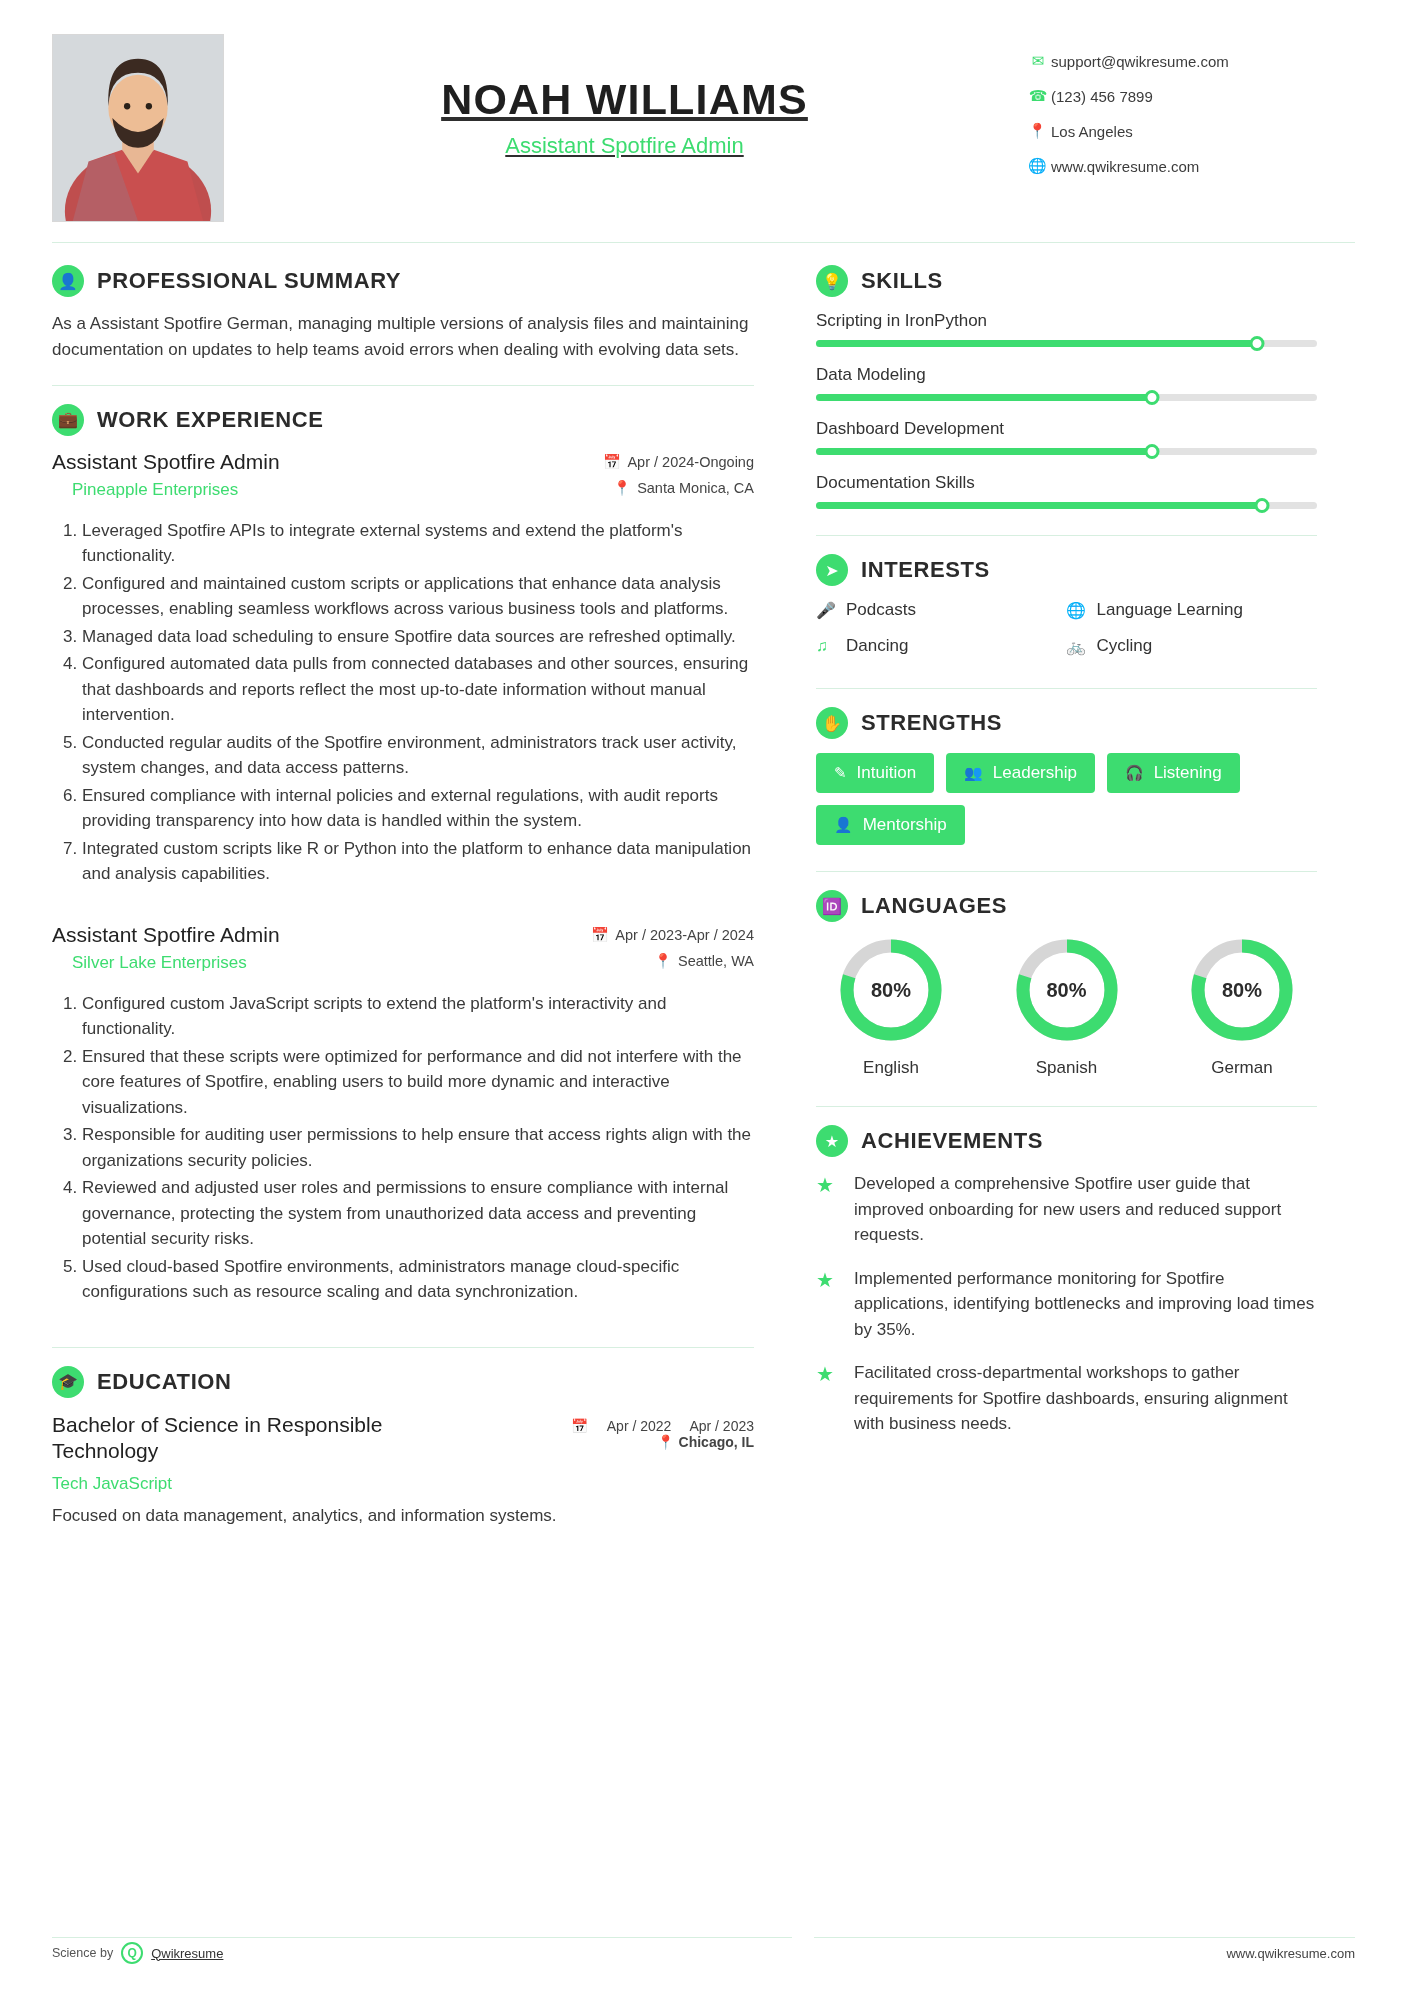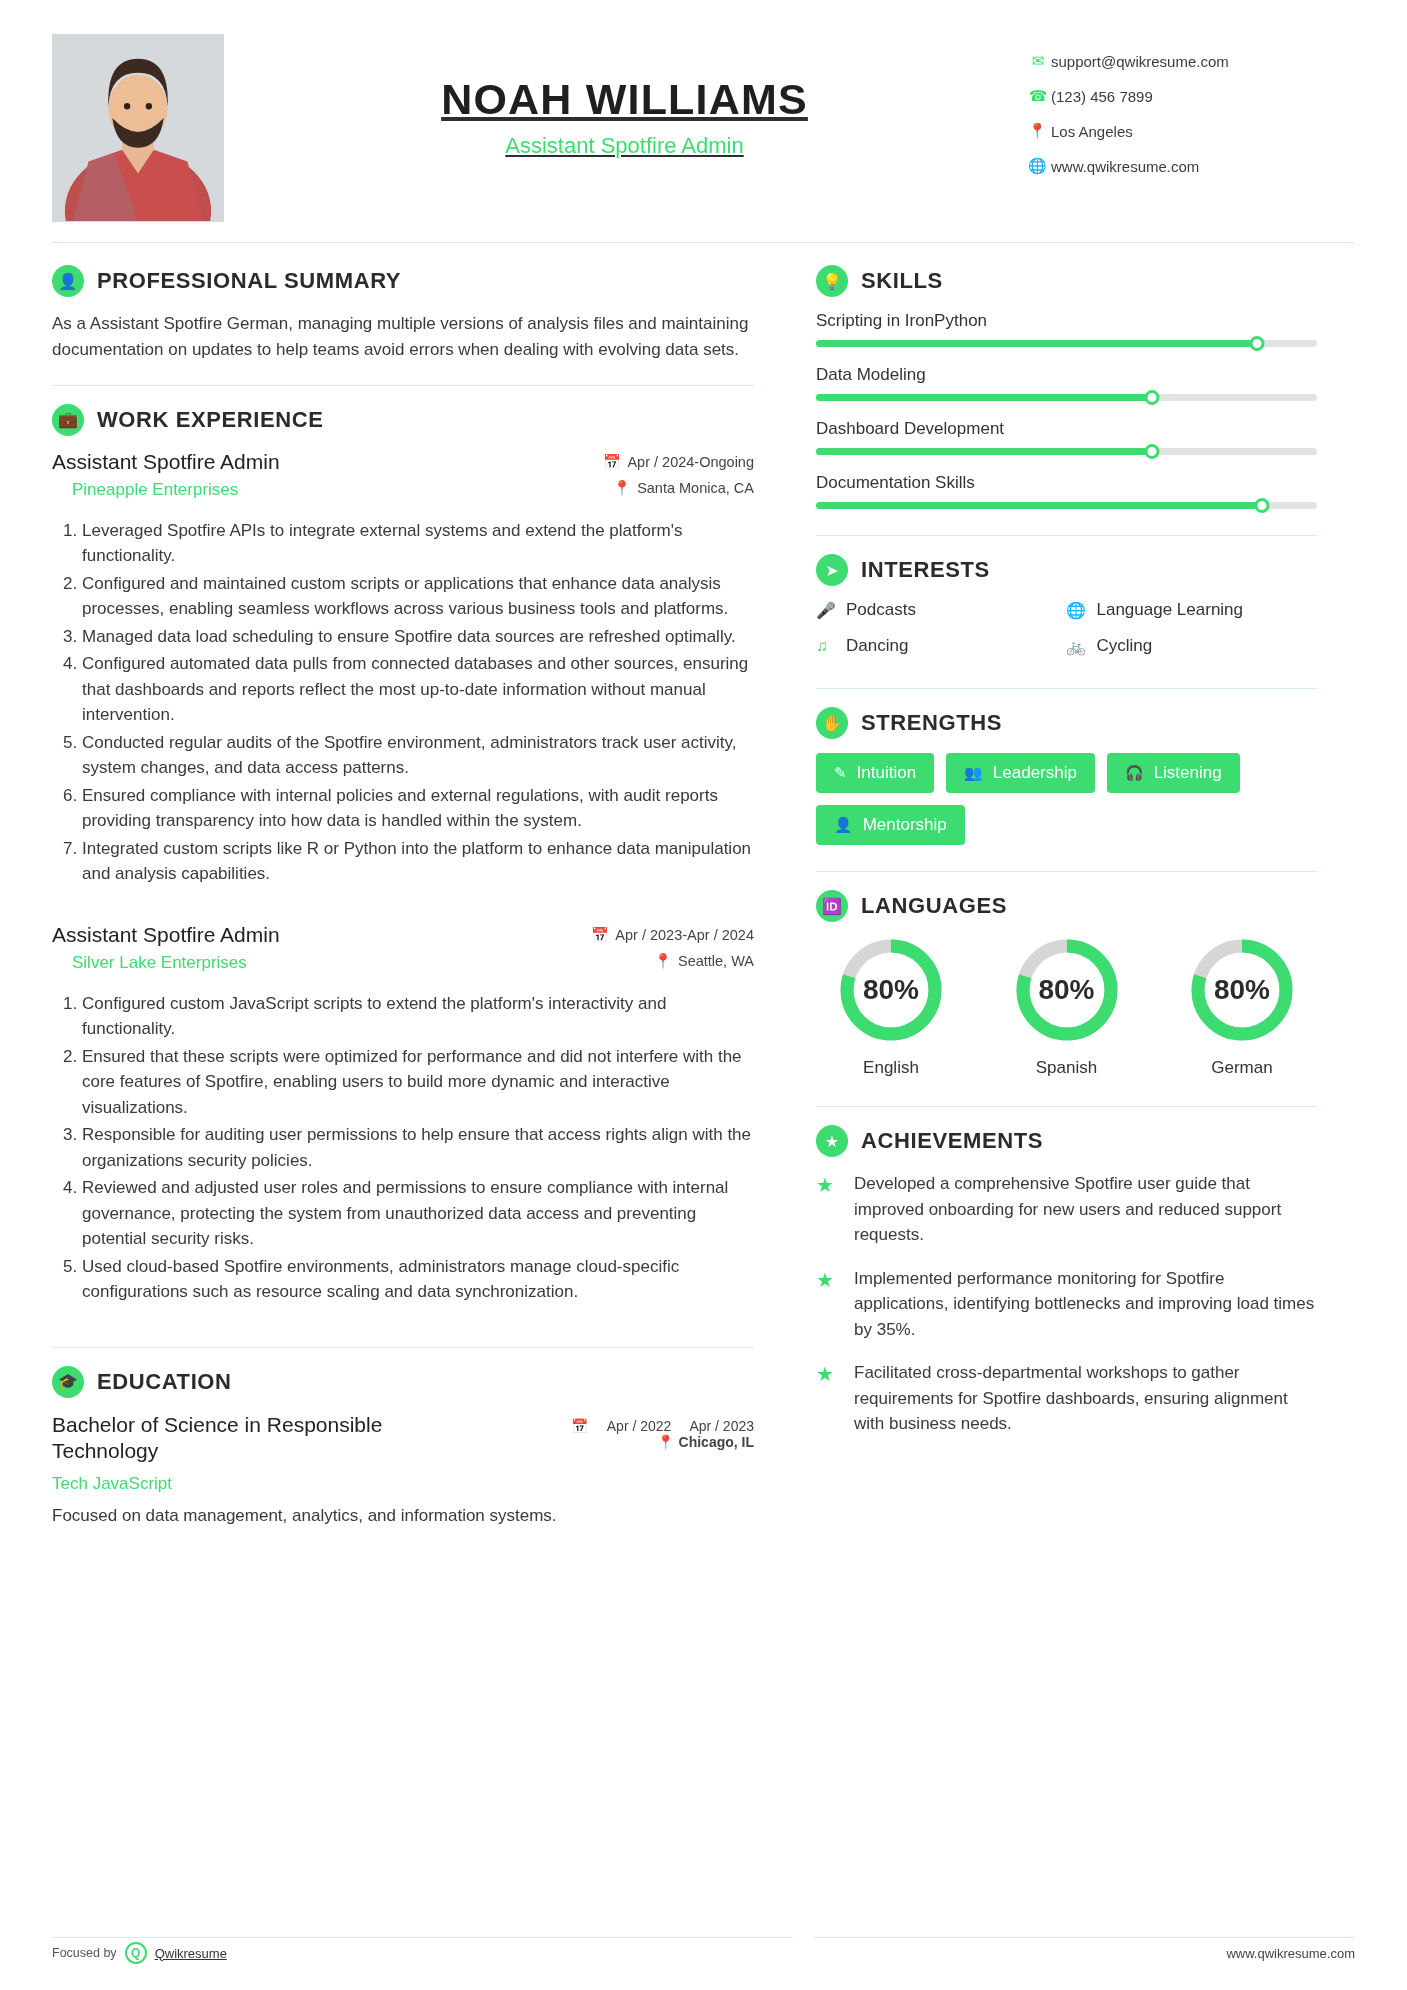--- a/index.html
+++ b/index.html
@@ -170,21 +170,21 @@
   .strength .si { font-size: 15px; }
 
   
   .langs { display: flex; justify-content: space-between; }
   .lang { width: 150px; text-align: center; }
   .lang-ring { position: relative; width: 108px; height: 108px; margin: 0 auto; }
   .lang-ring svg { transform: rotate(-90deg); }
   .lang-pct {
     position: absolute; top: 0; left: 0; right: 0; bottom: 0;
     display: flex; align-items: center; justify-content: center;
-    font-size: 28px; font-weight: bold; color: #2c2c2c;
+    font-size: 20px; font-weight: bold; color: #2c2c2c;
   }
   .lang-name { margin-top: 14px; font-size: 17px; color: #333; }
 
   
   .ach { display: flex; margin-bottom: 18px; }
   .ach-ico { width: 38px; flex: 0 0 auto; color: #3ddc70; font-size: 20px; padding-top: 2px; }
   .ach-text { font-size: 17px; line-height: 1.5; color: #3a3a3a; }
 
   
   .footer {
@@ -486,19 +486,19 @@
         </div>
       </div>
     </div>
   </div>
 
   <div class="footer-rule"></div>
   <div class="right-rule"></div>
 
   <div class="footer">
     <div class="powered">
-      <span>Focused by</span>
+      <span>Science by</span>
       <span class="logo">Q</span>
       <span class="brand">Qwikresume</span>
     </div>
     <div class="footer-url">www.qwikresume.com</div>
   </div>
 </div>
 
 </body></html>

